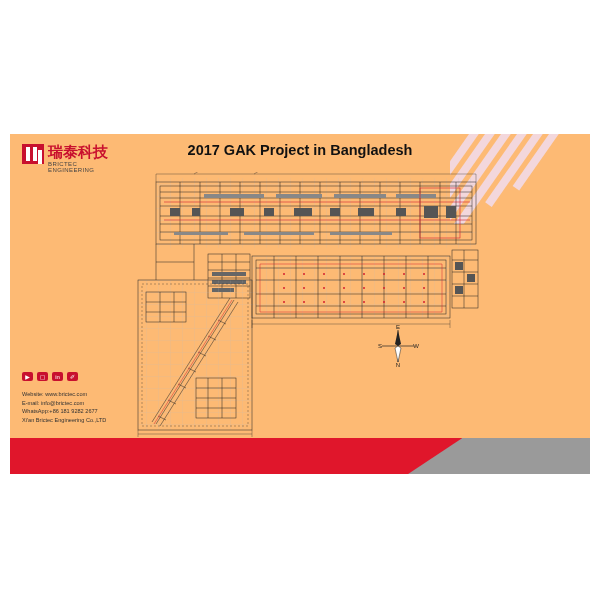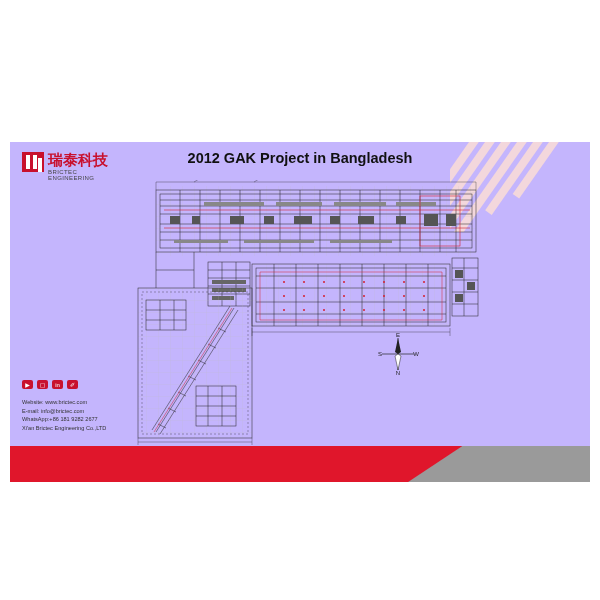--- a/index.html
+++ b/index.html
@@ -4,23 +4,23 @@
 <style>
   html,body{margin:0;padding:0;}
   body{
     width:600px;height:600px;
     background:#ffffff;
     font-family:"Liberation Sans", sans-serif;
     overflow:hidden;
   }
   .slide{
     position:absolute;
-    left:10px;top:142px;
+    left:10px;top:134px;
     width:580px;height:340px;
-    background:#c4b5fd;
+    background:#fdba74;
     overflow:hidden;
   }
   
   .wm{
     position:absolute;right:0;top:0;width:140px;height:90px;
     overflow:hidden;pointer-events:none;
   }
   .wm i{
     position:absolute;display:block;width:8px;height:160px;
     background:#f3d7dc;transform:rotate(35deg);transform-origin:top left;
@@ -107,21 +107,21 @@
       <i></i>
       <i></i>
   </div>
 
   <div class="logo">
     <div class="logo-mark"></div>
     <div class="logo-cn">瑞泰科技</div>
     <div class="logo-en">BRICTEC ENGINEERING</div>
   </div>
 
-  <div class="title">2012 GAK Project in Bangladesh</div>
+  <div class="title">2017 GAK Project in Bangladesh</div>
 
   <div class="drawing">
     <svg class="dwg-svg" viewBox="0 0 360 265" xmlns="http://www.w3.org/2000/svg">
       <defs>
         <pattern id="hatch" width="4" height="4" patternUnits="userSpaceOnUse">
           <path d="M0,4 l4,-4" stroke="#444" stroke-width="0.4"></path>
         </pattern>
         <pattern id="grid" width="12" height="12" patternUnits="userSpaceOnUse">
           <path d="M12,0 L0,0 0,12" fill="none" stroke="#bbb" stroke-width="0.3"></path>
         </pattern>

